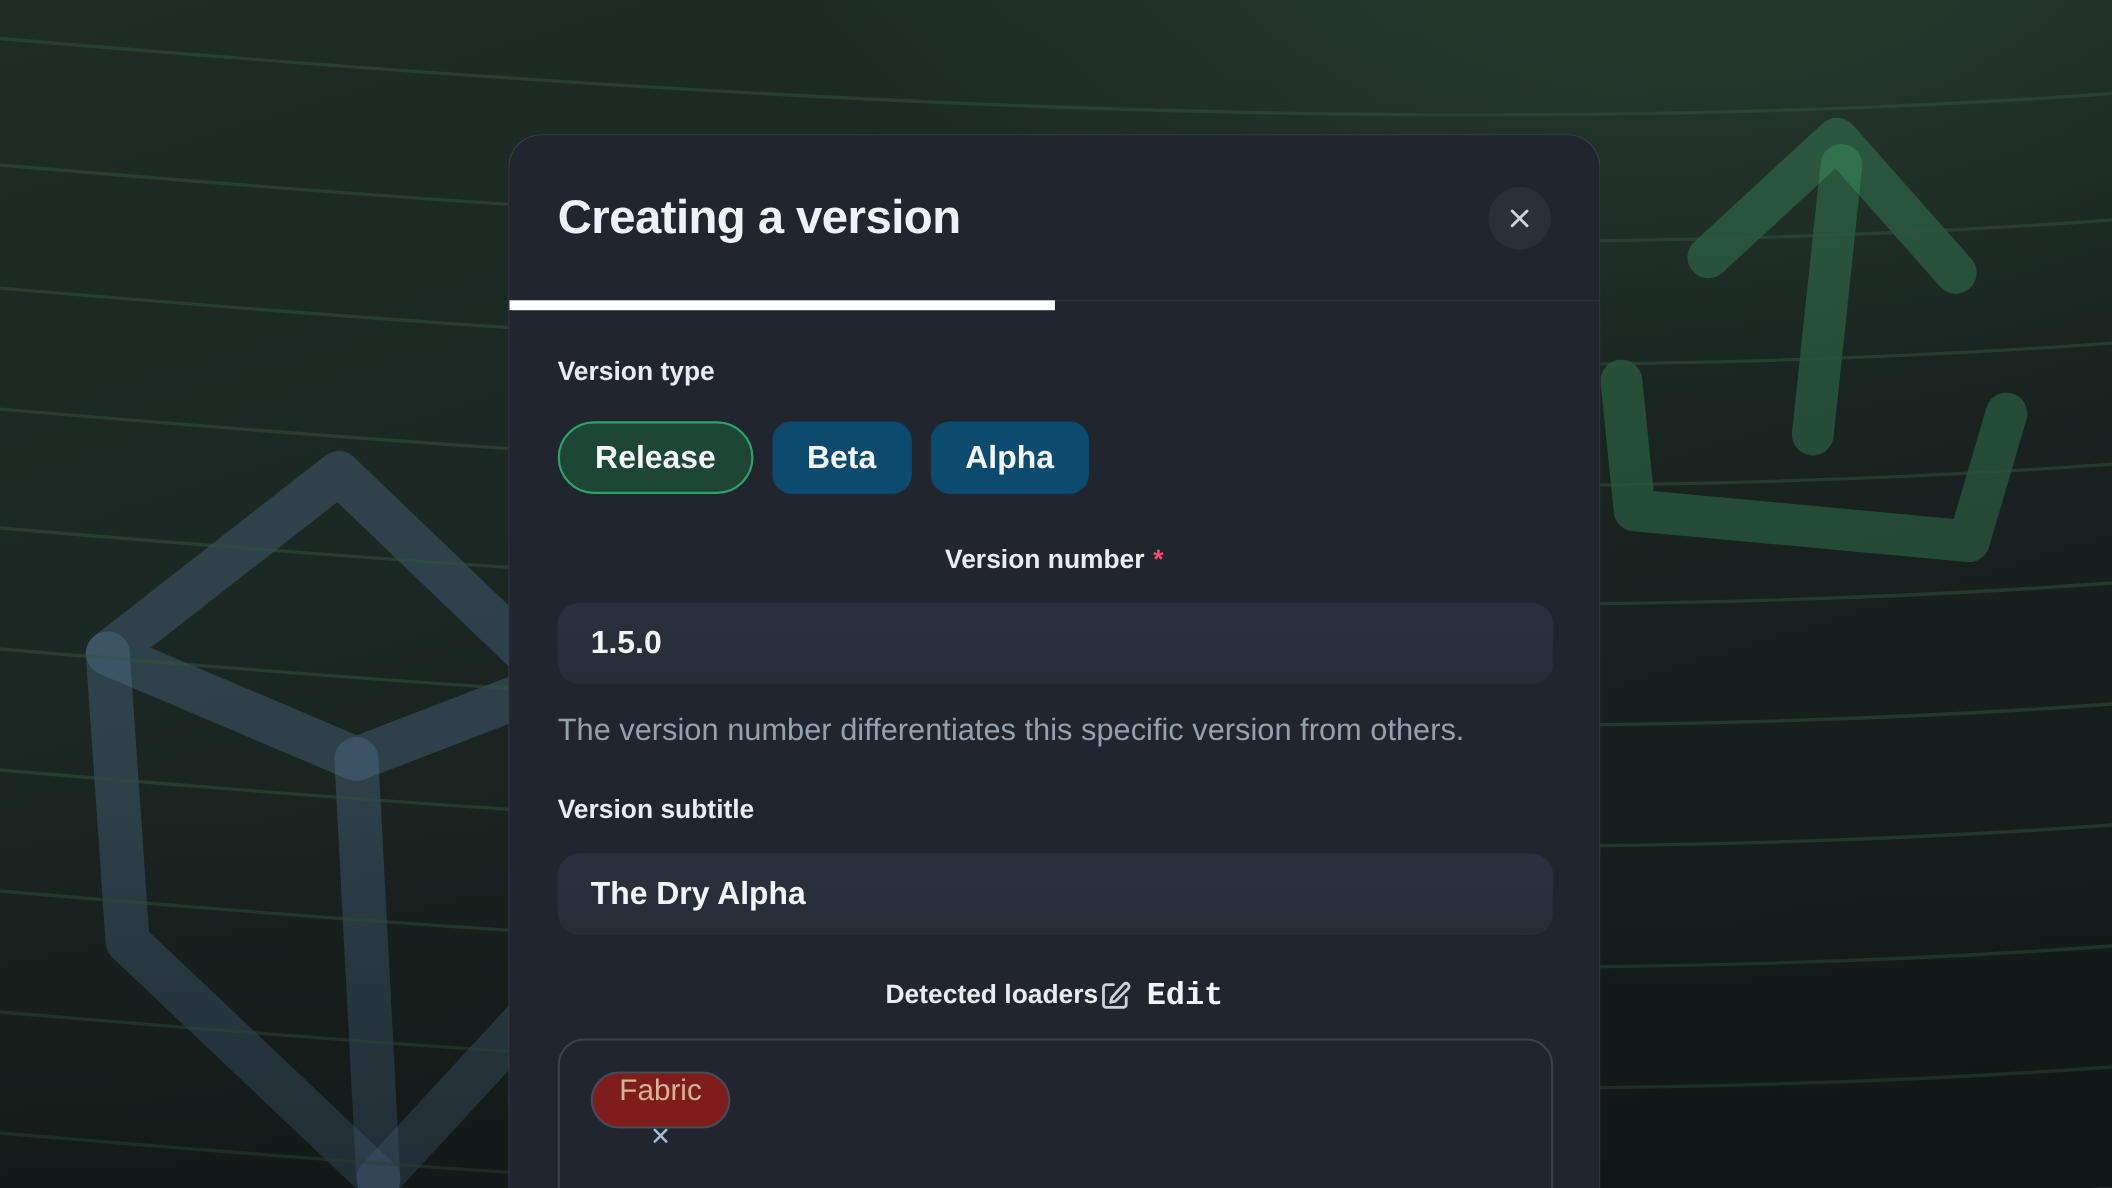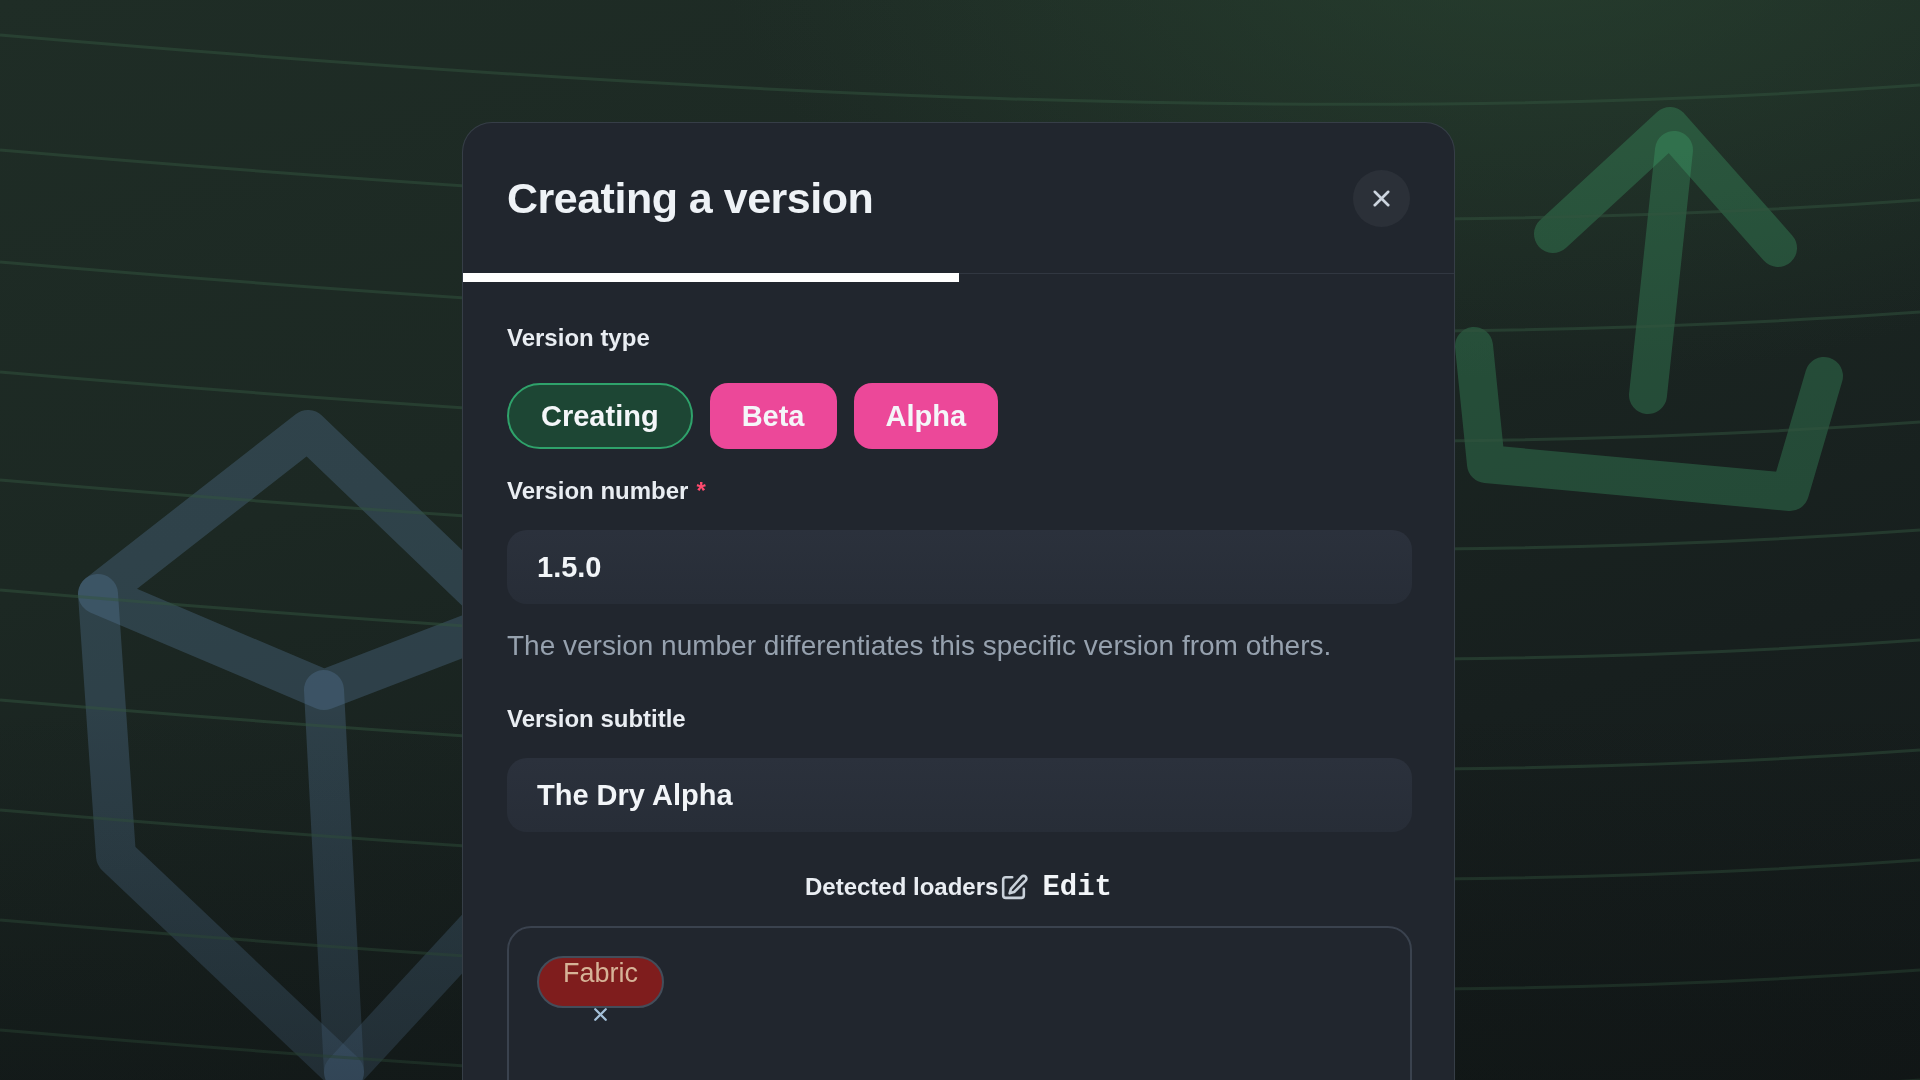--- a/index.html
+++ b/index.html
@@ -57,29 +57,29 @@
   .field-label {
     font-size:24px; line-height:34px; font-weight:700; color:#e9edf2;
   }
   .required { color:#ff4a6e; margin-left:8px; font-weight:700; }
 
   .vt-label { margin-top:39px; }
   .pills { margin-top:28px; display:flex; gap:17px; }
   .pill {
     height:66px; padding:0 30px;
     display:flex; align-items:center; justify-content:center;
-    background:#ec4899; color:#f4f6f9;
+    background:#0c4a6e; color:#f4f6f9;
     font-family:inherit; font-size:29px; font-weight:700;
     border:2px solid transparent; border-radius:18px; cursor:pointer;
   }
   .pill.selected {
     background:#1d4634; border-color:#2fa26b; border-radius:33px; padding:0 32px;
   }
 
-  .vn-label { margin-top:25px; }
+  .vn-label { margin-top:43px;text-align:center; }
   .text-input {
     margin-top:22px; width:905px; height:74px;
     background:linear-gradient(180deg,#2b313c 0%,#272d37 100%);
     border:none; border-radius:20px; padding:0 30px;
     display:flex; align-items:center;
     font-family:inherit; font-size:29px; font-weight:700; color:#f2f5f8;
   }
   .help-text {
     margin-top:20px; max-width:900px;
     font-size:28px; line-height:44px; font-weight:400; color:#96a1ae;
@@ -160,21 +160,21 @@
   </div>
 
   <div class="progress">
     <div class="progress-fill" style="width: 50%;"></div>
   </div>
 
   <div class="modal-body">
 
     <div class="field-label vt-label">Version type</div>
     <div class="pills">
-      <button class="pill selected">Creating</button>
+      <button class="pill selected">Release</button>
       <button class="pill">Beta</button>
       <button class="pill">Alpha</button>
     </div>
 
     <div class="field-label vn-label">
       <span>Version number</span><span class="required">*</span>
     </div>
     <div class="text-input">1.5.0</div>
     <div class="help-text">The version number differentiates this specific version from others.</div>
 

